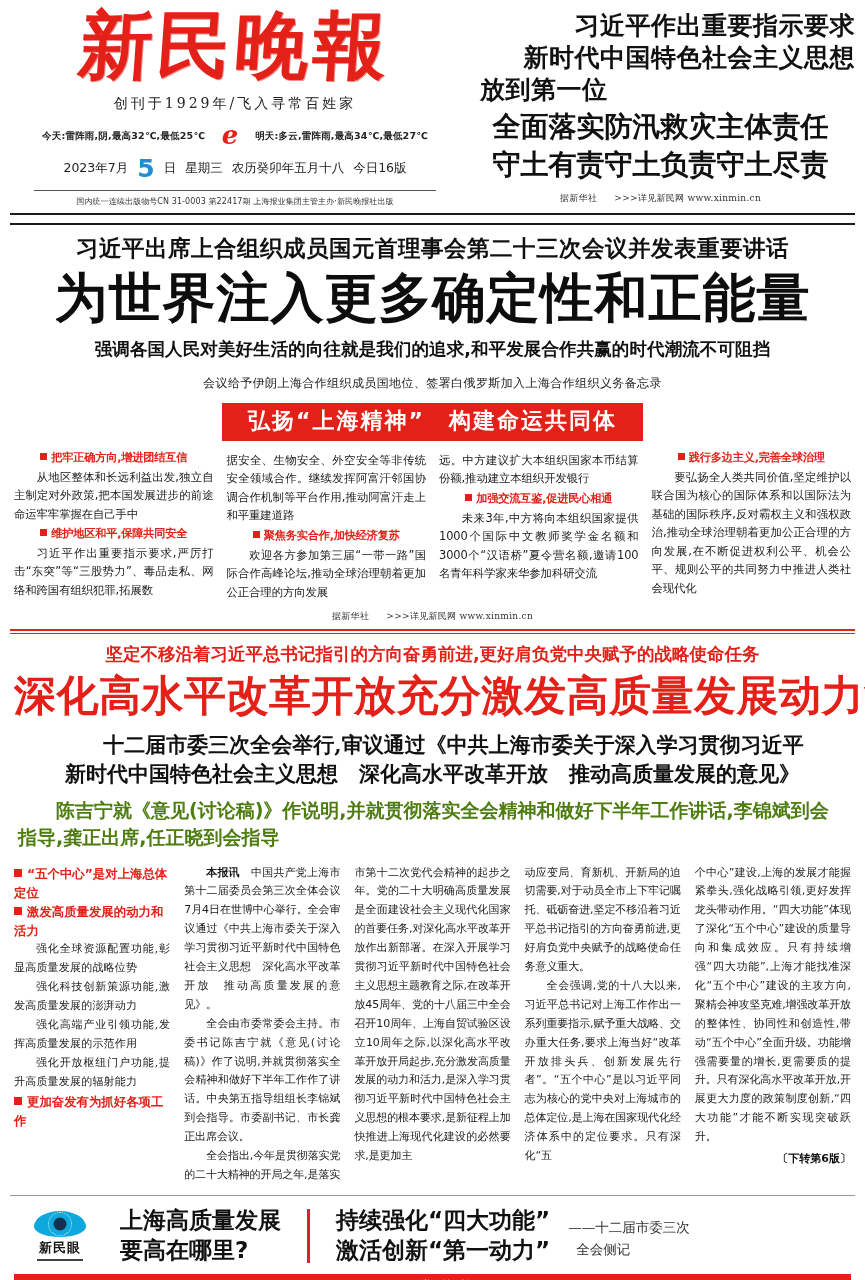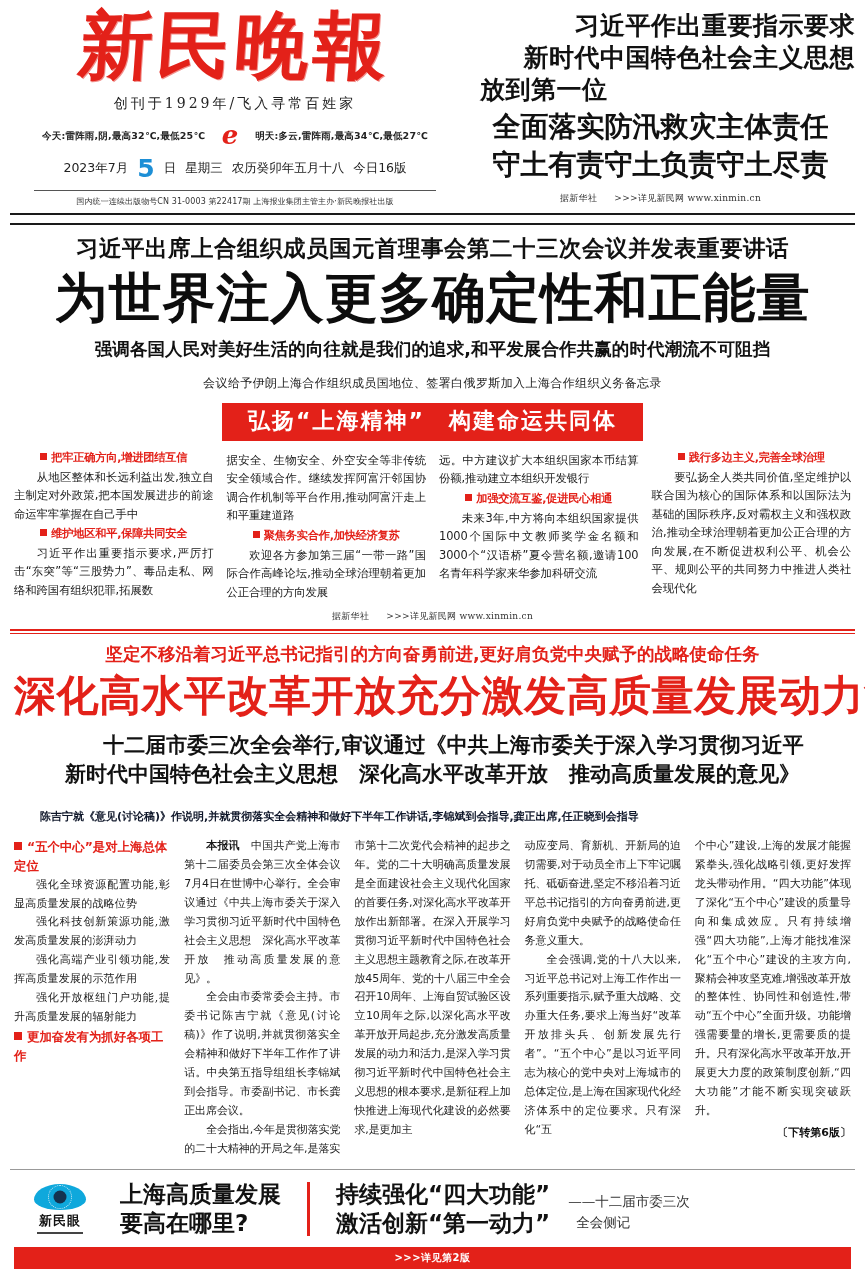--- a/index.html
+++ b/index.html
@@ -112,21 +112,21 @@
     color:#E32119;font-weight:bold;font-size:42px;line-height:1.16;
     letter-spacing:.5px;margin-top:6px;white-space:nowrap;
   }
   .lead2-sub{
     font-family:"DejaVu Serif","Liberation Serif",serif;
     font-size:21px;font-weight:bold;color:#111;line-height:1.38;margin-top:10px;
     padding:0 8px;text-indent:2em;
   }
   .lead2-sub .noind{text-indent:0;}
   .lead2-sub3{
-    font-size:11px;font-weight:bold;color:#0f172a;line-height:1.42;margin-top:20px;
+    font-size:19px;font-weight:bold;color:#4d7c0f;line-height:1.42;margin-top:8px;
     text-align:left;text-indent:2em;padding:0 4px;
   }
 
   
   .body5{display:flex;gap:14px;padding:13px 14px 0 14px;}
   .b5-col{flex:1;min-width:0;}
   .b5-head{
     color:#E32119;font-weight:bold;font-size:12.4px;line-height:1.55;letter-spacing:0px;
   }
   .b5-head .sq{display:inline-block;width:8px;height:8px;background:#E32119;margin-right:5px;position:relative;top:-1px;}
@@ -277,20 +277,21 @@
       <span>十二届市委三次全会举行,审议通过《中共上海市委关于深入学习贯彻习近平</span><br>
       <span class="noind">新时代中国特色社会主义思想　深化高水平改革开放　推动高质量发展的意见》</span>
     </div>
     <div class="lead2-sub3">陈吉宁就《意见(讨论稿)》作说明,并就贯彻落实全会精神和做好下半年工作讲话,李锦斌到会指导,龚正出席,任正晓到会指导</div>
   </div>
 
   <div class="body5">
 
     <div class="b5-col">
       <div class="b5-head"><span class="sq"></span><span>“五个中心”是对上海总体定位</span></div>
+      <div class="b5-head"><span class="sq"></span><span>激发高质量发展的动力和活力</span></div>
       <div class="b5-serif">强化全球资源配置功能,彰显高质量发展的战略位势</div>
       <div class="b5-serif">强化科技创新策源功能,激发高质量发展的澎湃动力</div>
       <div class="b5-serif">强化高端产业引领功能,发挥高质量发展的示范作用</div>
       <div class="b5-serif">强化开放枢纽门户功能,提升高质量发展的辐射能力</div>
       <div class="b5-head"><span class="sq"></span><span>更加奋发有为抓好各项工作</span></div>
     </div>
 
     <div class="b5-col">
       <div class="b5-body"><span class="lead-in">本报讯</span><span>　中国共产党上海市第十二届委员会第三次全体会议7月4日在世博中心举行。全会审议通过《中共上海市委关于深入学习贯彻习近平新时代中国特色社会主义思想　深化高水平改革开放　推动高质量发展的意见》。</span></div>
       <div class="b5-body">全会由市委常委会主持。市委书记陈吉宁就《意见(讨论稿)》作了说明,并就贯彻落实全会精神和做好下半年工作作了讲话。中央第五指导组组长李锦斌到会指导。市委副书记、市长龚正出席会议。</div>

